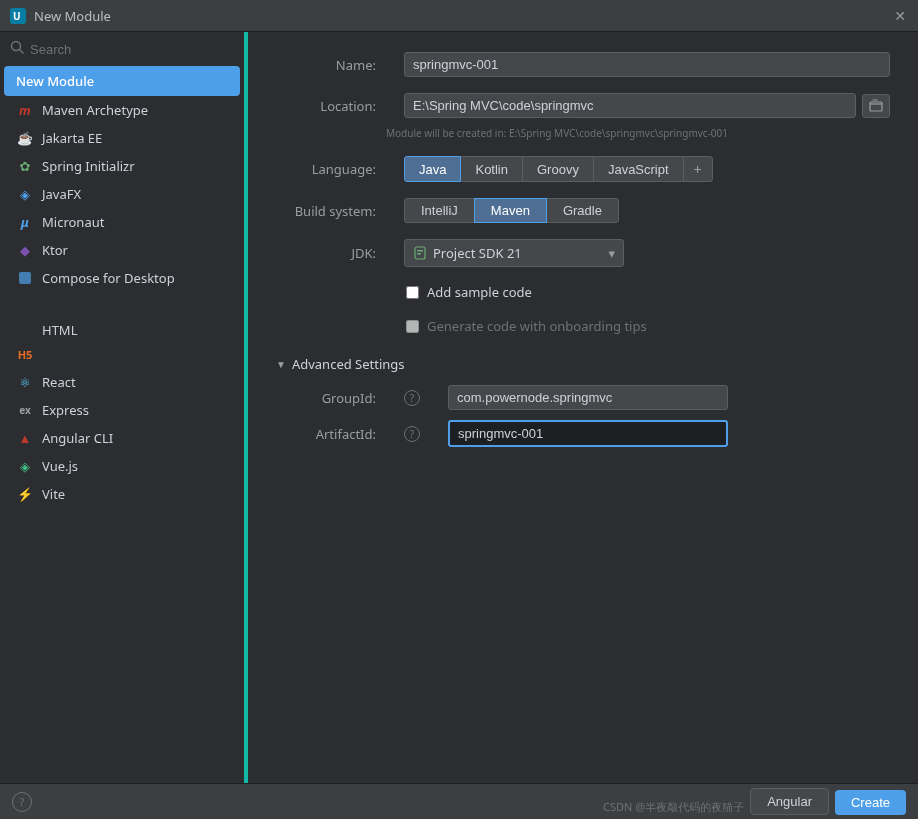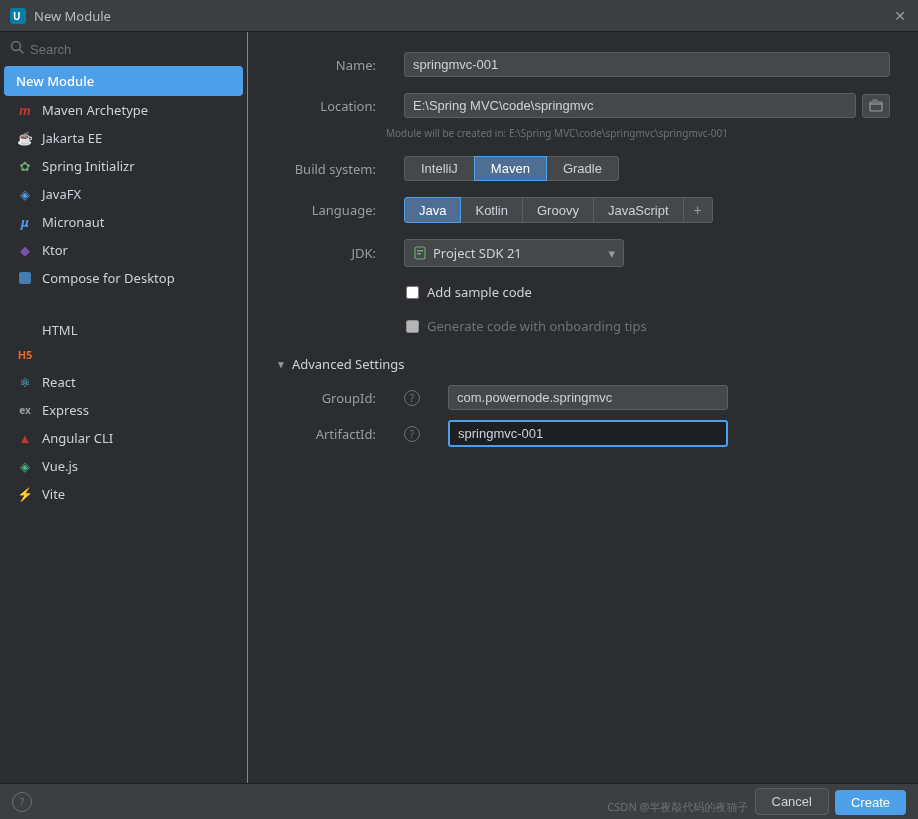--- a/index.html
+++ b/index.html
@@ -53,21 +53,21 @@
       flex: 1;
       overflow: hidden;
     }
 
     
     .sidebar {
       width: 248px;
       background: #2b2d30;
       display: flex;
       flex-direction: column;
-      border-right: 1px solid #14b8a6;
+      border-right: 4px solid #14b8a6;
       flex-shrink: 0;
     }
 
     .sidebar-search {
       padding: 8px 10px;
       display: flex;
       align-items: center;
     }
     .search-icon-svg {
       color: #6e7175;
@@ -524,36 +524,36 @@
             <rect x="1" y="3" width="12" height="9" rx="1" stroke="#9a9da0" stroke-width="1.2"></rect>
             <path d="M1 5h12" stroke="#9a9da0" stroke-width="1.2"></path>
             <path d="M4 1h4" stroke="#9a9da0" stroke-width="1.2" stroke-linecap="round"></path>
           </svg>
         </button>
       </div>
     </div>
     <div class="location-hint">Module will be created in: E:\Spring MVC\code\springmvc\springmvc-001</div>
 
     <div class="form-row">
-      <span class="form-label">Build system:</span>
-      <div class="build-buttons">
-        <button class="build-btn">IntelliJ</button>
-        <button class="build-btn active">Maven</button>
-        <button class="build-btn">Gradle</button>
-      </div>
-    </div>
-
-    <div class="form-row">
       <span class="form-label">Language:</span>
       <div class="lang-buttons">
         <button class="lang-btn active">Java</button>
         <button class="lang-btn">Kotlin</button>
         <button class="lang-btn">Groovy</button>
         <button class="lang-btn">JavaScript</button>
         <button class="lang-btn-add">+</button>
+      </div>
+    </div>
+
+    <div class="form-row">
+      <span class="form-label">Build system:</span>
+      <div class="build-buttons">
+        <button class="build-btn">IntelliJ</button>
+        <button class="build-btn active">Maven</button>
+        <button class="build-btn">Gradle</button>
       </div>
     </div>
 
     <div class="form-row">
       <span class="form-label">JDK:</span>
       <div class="jdk-select">
         <svg width="14" height="14" viewBox="0 0 14 14">
           <rect x="2" y="1" width="10" height="12" rx="2" fill="none" stroke="#6aab73" stroke-width="1.2"></rect>
           <rect x="4" y="4" width="6" height="1.5" rx="0.5" fill="#6aab73"></rect>
           <rect x="4" y="7" width="4" height="1.5" rx="0.5" fill="#6aab73"></rect>
@@ -598,16 +598,16 @@
       </div>
     </div>
 
   </div>
 </div>
 
 <div class="bottom-bar">
   <div class="help-btn">?</div>
   <div class="bottom-right">
     <span class="bottom-label">CSDN @半夜敲代码的夜猫子</span>
-    <button class="action-btn btn-cancel">Cancel</button>
+    <button class="action-btn btn-cancel">Angular</button>
     <button class="action-btn btn-create">Create</button>
   </div>
 </div>
 
 </body></html>

